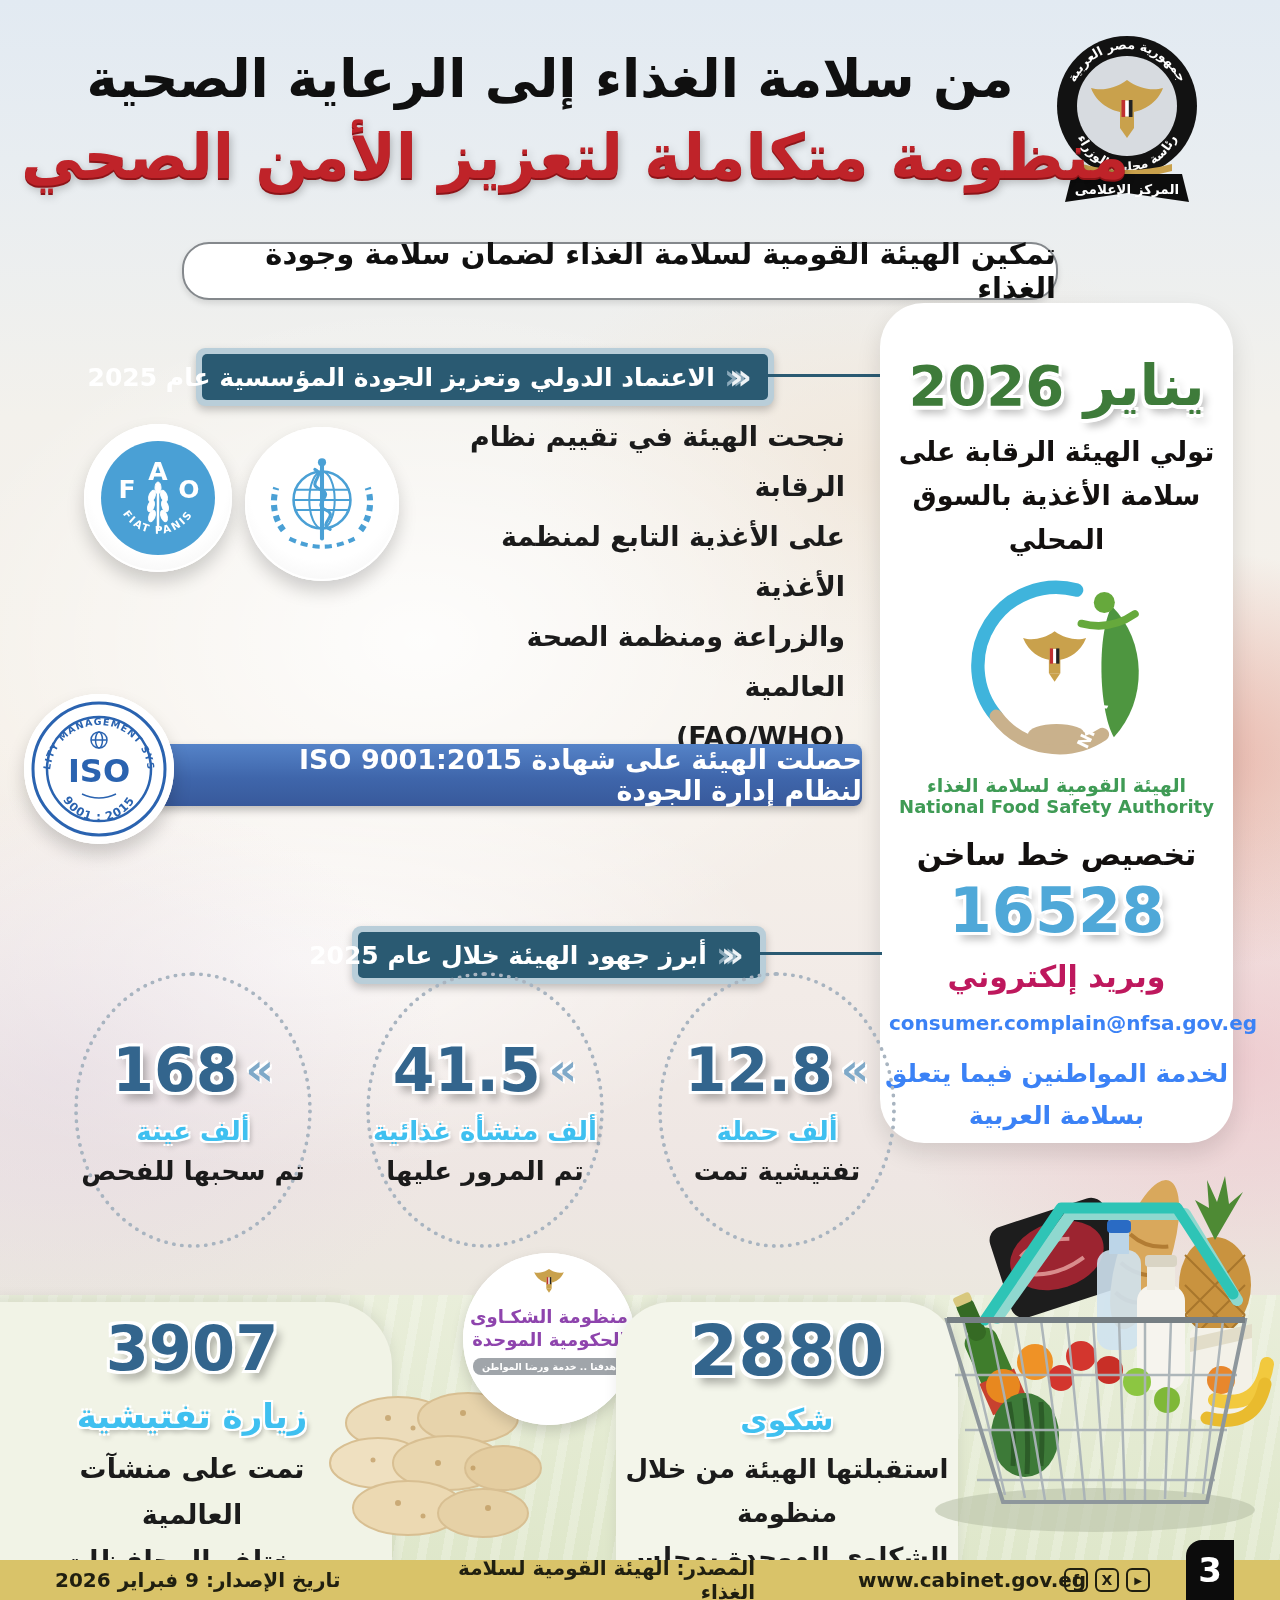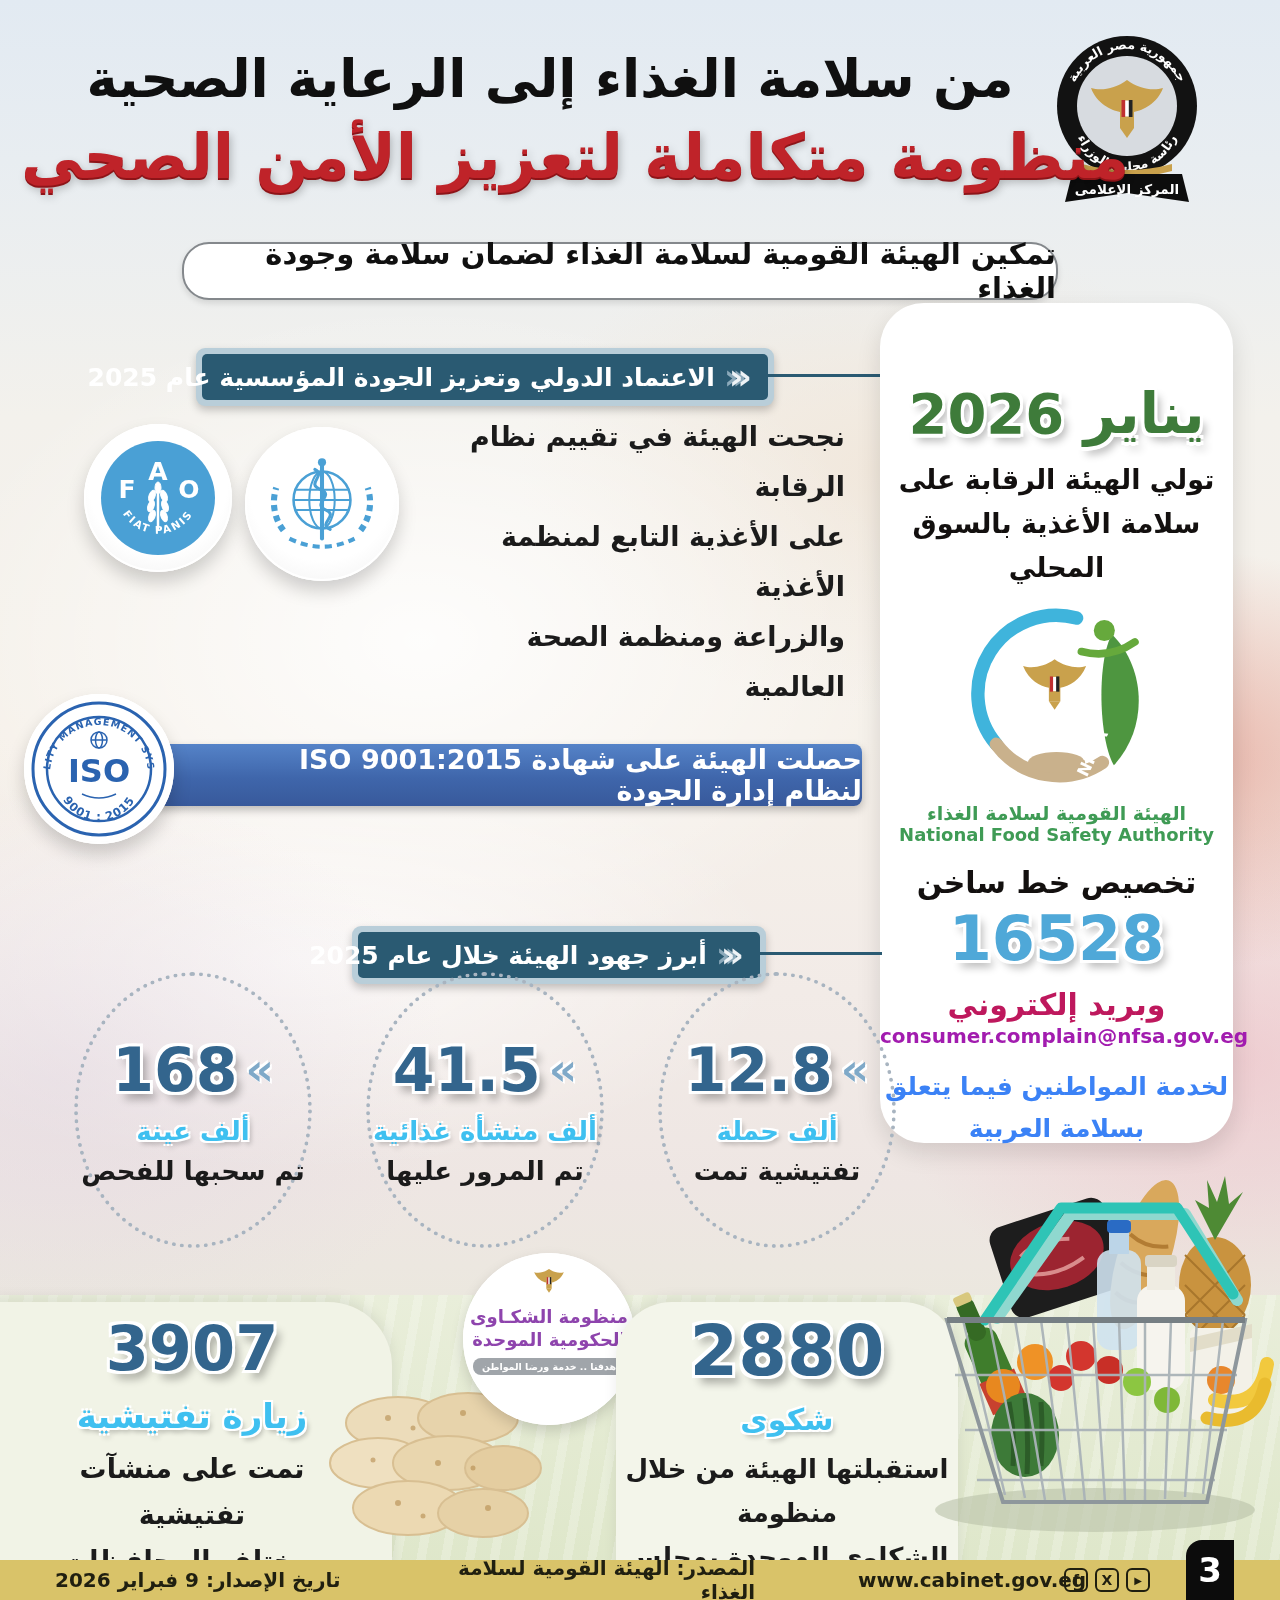--- a/index.html
+++ b/index.html
@@ -45,30 +45,30 @@
   .sec1-body{position:absolute;left:421px;top:412px;width:424px;direction:rtl;
     text-align:right;font-size:27px;font-weight:700;color:#1b1b1b;line-height:50px;}
   
   .iso-banner{position:absolute;left:146px;top:744px;width:716px;height:62px;border-radius:8px;
     background:linear-gradient(180deg,#5583c8 0%,#3f66ab 55%,#38599b 100%);
     display:flex;align-items:center;justify-content:center;padding-left:70px;box-sizing:border-box;
     color:#fff;font-size:27px;font-weight:800;direction:rtl;box-shadow:0 4px 8px rgba(0,0,0,.25);}
   
   .right-card{position:absolute;left:880px;top:303px;width:353px;height:840px;background:#fff;
     border-radius:44px;box-shadow:0 10px 24px rgba(0,0,0,.12);text-align:center;direction:rtl;}
-  .jan-date{margin-top:78px;font-size:56px;font-weight:800;color:#3e7b3a;direction:rtl;
+  .jan-date{margin-top:50px;font-size:56px;font-weight:800;color:#3e7b3a;direction:rtl;
     text-shadow:3px 3px 0 #fff,-3px 3px 0 #fff,3px -3px 0 #fff,-3px -3px 0 #fff,0 4px 0 #fff,5px 7px 9px rgba(0,0,0,.3);text-align:center;}
   .card-intro{margin-top:12px;font-size:27px;font-weight:800;color:#13100f;line-height:44px;}
   .nfsa-ar{margin-top:4px;font-size:19px;font-weight:800;color:#3f9b55;}
   .nfsa-en{font-size:18px;font-weight:600;color:#3f9b55;}
   .hot-label{margin-top:20px;font-size:30px;font-weight:800;color:#13100f;}
   .hotline{margin-top:2px;font-size:62px;font-weight:800;color:#4fa8d8;direction:ltr;
     text-shadow:3px 3px 0 #fff,-3px 3px 0 #fff,3px -3px 0 #fff,-3px -3px 0 #fff,5px 7px 8px rgba(0,0,0,.28);}
   .email-label{margin-top:12px;font-size:30px;font-weight:800;color:#be185d;}
-  .email{margin-top:2px;font-size:20px;font-weight:800;color:#a21caf;direction:ltr;}
+  .email{margin-top:17px;font-size:20px;font-weight:800;color:#3b82f6;direction:ltr;padding-left:9px;}
   .service{margin-top:18px;font-size:25px;font-weight:700;color:#3b82f6;line-height:42px;}
   
   .stat{position:absolute;top:972px;width:238px;height:276px;border:4px dotted #a8b4c0;
     border-radius:50%;box-sizing:border-box;display:flex;flex-direction:column;
     align-items:center;padding-top:64px;}
   .numrow{display:flex;direction:ltr;align-items:center;gap:8px;}
   .bignum{font-size:60px;font-weight:800;color:#33658d;line-height:1;
     text-shadow:3px 3px 0 #fff,-3px 3px 0 #fff,3px -3px 0 #fff,-3px -3px 0 #fff,6px 8px 8px rgba(0,0,0,.3);}
   .numchev{font-size:44px;font-weight:800;color:#7fa9c8;line-height:1;
     text-shadow:2px 2px 0 #fff,-2px -2px 0 #fff;}
@@ -180,20 +180,21 @@
         <path d="M28,94 q32,16 64,0" stroke-width="4" stroke-dasharray="7,5"></path>
       </g>
       <circle cx="60" cy="19" r="4" fill="#4aa0d5"></circle>
     </svg>
   </div>
 
   <div class="sec1-body">
     <div>نجحت الهيئة في تقييم نظام الرقابة</div>
     <div>على الأغذية التابع لمنظمة الأغذية</div>
     <div>والزراعة ومنظمة الصحة العالمية</div>
+    <div>(FAO/WHO)</div>
   </div>
 
   <div class="iso-banner">حصلت الهيئة على شهادة ISO 9001:2015 لنظام إدارة الجودة</div>
   <div class="plate" style="left:24px;top:694px;width:150px;height:150px;">
     <svg width="150" height="150" viewBox="0 0 150 150">
       <defs>
         <path id="isoTop" d="M 26,80 A 49,49 0 0 1 124,80"></path>
         <path id="isoBot" d="M 34,86 A 41,41 0 0 0 116,86"></path>
       </defs>
       <circle cx="75" cy="75" r="73" fill="#ffffff"></circle>
@@ -278,21 +279,21 @@
       </div>
     <div class="unit">ألف حملة</div>
     <div class="statdesc">تفتيشية تمت</div>
   </div>
 
   <div class="pane-left">
     <div class="pl-inner">
       <div class="bignum bn-mid">3907</div>
       <div class="unit" style="font-size:34px;">زيارة تفتيشية</div>
       <div class="pdesc">
-        <div>تمت على منشآت تفتيشية</div>
+        <div>تمت على منشآت العالمية</div>
         <div>بمختلف المحافظات</div>
       </div>
     </div>
   </div>
 
   <svg style="position:absolute;left:328px;top:1368px;" width="215" height="190" viewBox="0 0 215 190">
     <g stroke="#d8bf92" stroke-width="2">
       <ellipse cx="70" cy="55" rx="52" ry="26" fill="#ecdcba"></ellipse>
       <ellipse cx="140" cy="50" rx="50" ry="25" fill="#e7d3ab"></ellipse>
       <ellipse cx="50" cy="95" rx="48" ry="25" fill="#efe0c0"></ellipse>

